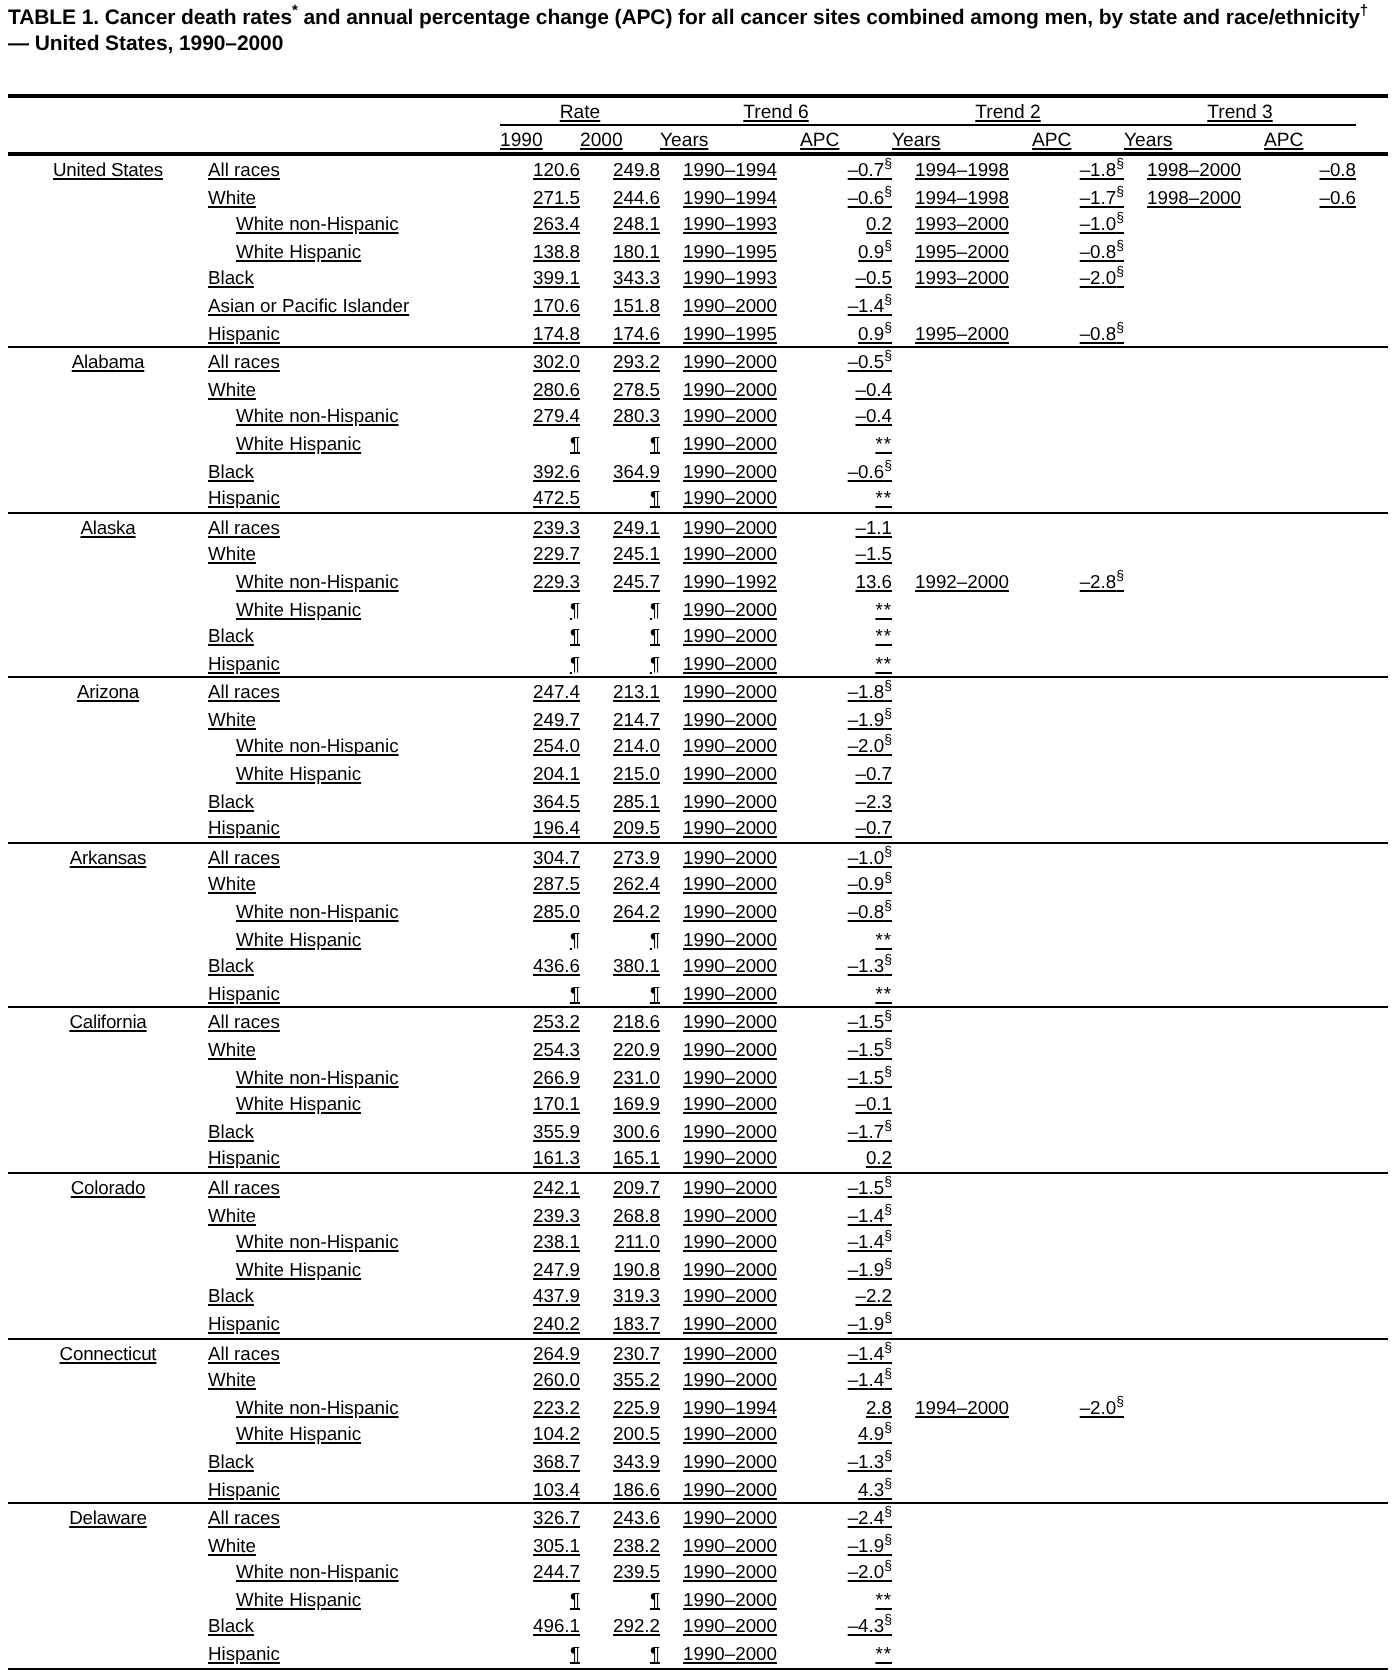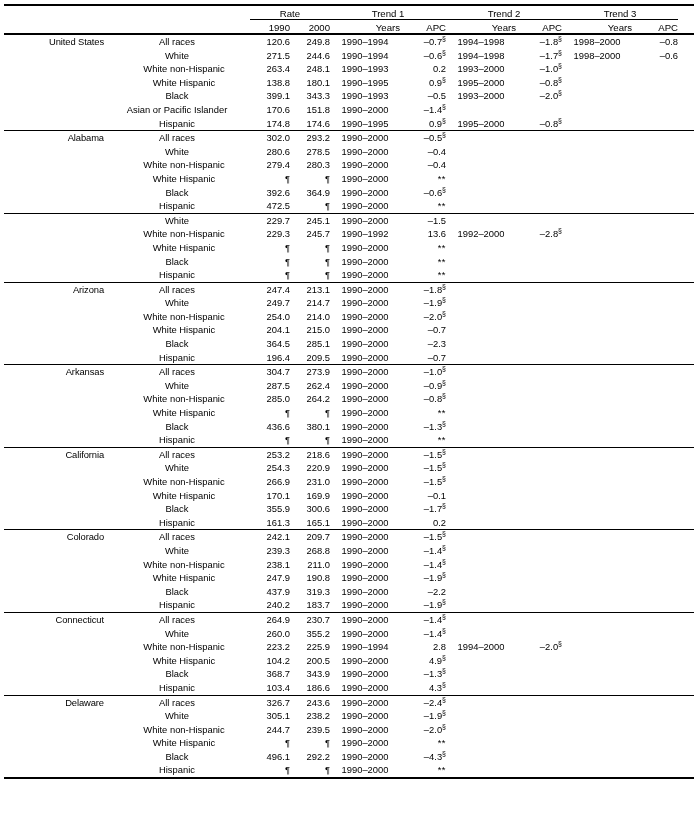--- a/index.html
+++ b/index.html
@@ -32,23 +32,24 @@
   .table-title sup {
     font-size: 7.5px;
     vertical-align: super;
     line-height: 0;
   }
 
   
   table.main {
     border-collapse: collapse;
     width: 690px;
-    margin: 4px 4px;
+    margin: 16px 4px;
     table-layout: fixed;
     font-size: 9.4px;
+    text-decoration: underline;
   }
   table.main td, table.main th {
     padding: 0;
     vertical-align: bottom;
     font-weight: normal;
   }
 
   
   col.c-state  { width: 100px; }
   col.c-race   { width: 146px; }
@@ -70,51 +71,54 @@
   .grp-head td {
     height: 13px;
     text-align: center;
     font-size: 9.6px;
     padding-bottom: 1px;
   }
   .grp-head td.ul { border-bottom: 0.9px solid #000; }
 
   .sub-head td {
     height: 13px;
-    text-align: right;
+    text-align: left;
     font-size: 9.6px;
     padding-bottom: 1px;
   }
 
   
   tr.data td {
     height: 13.6px;
     font-size: 9.4px;
     line-height: 13.6px;
     white-space: nowrap;
   }
-  td.state-cell { text-align: right; padding-left: 2px; letter-spacing: -0.1px; }
-  td.race-cell  { text-align: center; padding-left: 2px; }
+  td.state-cell { text-align: center; padding-left: 2px; letter-spacing: -0.1px; }
+  td.race-cell  { text-align: left; padding-left: 2px; }
   td.race-cell.indent { padding-left: 14px; }
   td.num   { text-align: right; padding-right: 10px; }
   td.years { text-align: center; }
   td.apc   { text-align: right; padding-right: 16px; }
 
   sup.fn {
     font-size: 7px;
     vertical-align: super;
     line-height: 0;
   }
   .stars { letter-spacing: 0.5px; }
 </style>
 </head>
 <body>
 
 <div id="page">
 
+  <div class="table-title">
+    <span>TABLE 1. Cancer death rates</span><sup>*</sup><span> and annual percentage change (APC) for all cancer sites combined among men, by state and race/ethnicity</span><sup>†</sup><span> — United States, 1990–2000</span>
+  </div>
 
   <table class="main">
     <colgroup>
       <col class="c-state">
         <col class="c-race">
       <col class="c-r1990">
         <col class="c-r2000">
       <col class="c-t1y">
         <col class="c-t1a">
       <col class="c-t2y">
@@ -125,21 +129,21 @@
     </colgroup>
 
     <thead>
       <tr class="rule-thick-top">
         <td colspan="11"></td>
       </tr>
       <tr class="grp-head">
         <td></td>
         <td></td>
         <td class="ul" colspan="2">Rate</td>
-        <td class="ul" colspan="2">Trend 1</td>
+        <td class="ul" colspan="2">Trend 6</td>
         <td class="ul" colspan="2">Trend 2</td>
         <td class="ul" colspan="2">Trend 3</td>
         <td></td>
       </tr>
       <tr class="sub-head">
         <td></td>
         <td></td>
         <td>1990</td>
         <td>2000</td>
         <td>Years</td>
@@ -325,20 +329,33 @@
           <td class="years"></td>
           <td class="apc"></td>
           <td class="years"></td>
           <td class="apc"></td>
           <td class=""></td>
         </tr>
         <tr class="rule-thin-top">
           <td colspan="11"></td>
         </tr>
         <tr class="data">
+          <td class="state-cell">Alaska</td>
+          <td class="race-cell">All races</td>
+          <td class="num">239.3</td>
+          <td class="num">249.1</td>
+          <td class="years">1990–2000</td>
+          <td class="apc">–1.1</td>
+          <td class="years"></td>
+          <td class="apc"></td>
+          <td class="years"></td>
+          <td class="apc"></td>
+          <td class=""></td>
+        </tr>
+        <tr class="data">
           <td class="state-cell"></td>
           <td class="race-cell">White</td>
           <td class="num">229.7</td>
           <td class="num">245.1</td>
           <td class="years">1990–2000</td>
           <td class="apc">–1.5</td>
           <td class="years"></td>
           <td class="apc"></td>
           <td class="years"></td>
           <td class="apc"></td>

